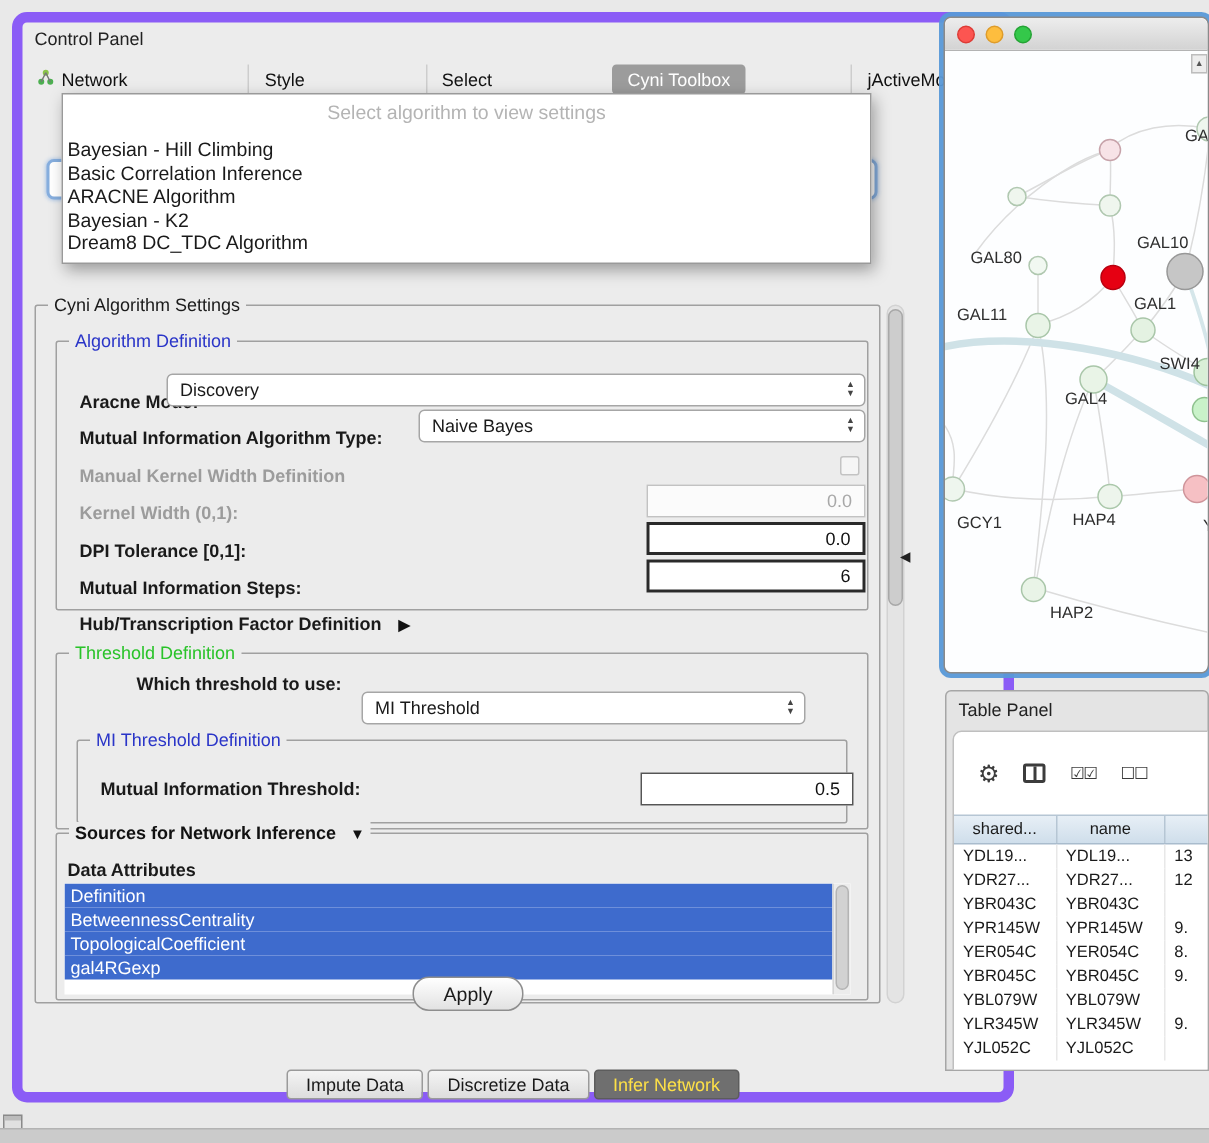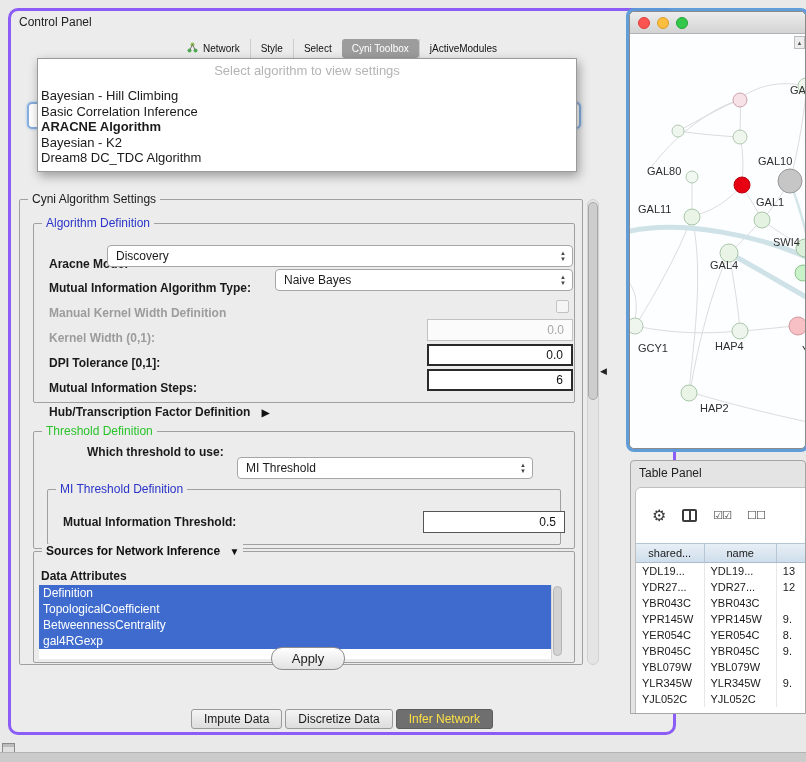--- a/index.html
+++ b/index.html
@@ -1,35 +1,35 @@
 <!DOCTYPE html>
 <html><head>
 <meta charset="utf-8">
 <style>
   *{box-sizing:border-box;margin:0;padding:0}
   html,body{width:806px;height:762px}
   body{position:relative;background:#e9e9e9;font-family:"Liberation Sans",sans-serif;color:#1a1a1a;overflow:hidden}
 
   
-  .cp{position:absolute;left:8px;top:8px;width:668px;height:727px;background:#ececec;border:3px solid #8b5cf6;border-radius:10px}
+  .cp{position:absolute;left:8px;top:8px;width:668px;height:727px;background:#ececec;border:7px solid #8b5cf6;border-radius:10px}
   .cp-titlebar{position:absolute;left:0;top:0;right:0;height:22px;display:flex;align-items:center;padding:0 8px}
   .cp-title{font-size:12px;color:#222}
   .cp-float{position:absolute;right:24px;top:7px;width:9px;height:9px;border:1px solid #6e6e6e;background:#f4f4f4}
   .cp-close{position:absolute;right:7px;top:3px;font-size:13px;font-weight:bold;color:#111}
-  .cp-tabs{position:absolute;top:28px;left:0;right:0;display:flex;justify-content:center;font-size:10px}
+  .cp-tabs{position:absolute;top:28px;left:0;right:0;display:flex;justify-content:space-between;font-size:12px}
   .cp-tab{padding:3px 10px;display:flex;align-items:center;gap:5px;color:#111;white-space:nowrap}
   .cp-tab + .cp-tab{border-left:1px solid #cdcdcd}
   .cp-tab.active{background:#9c9c9c;color:#fff;border-radius:3px;border-left:none}
 
   
   .combo-frag{position:absolute;left:16px;top:91px;width:554px;height:27px;background:#fff;border:2px solid #86aede;border-radius:5px;box-shadow:0 0 3px #9cbce4;z-index:20}
   .popup{position:absolute;left:26px;top:47px;width:540px;background:#fff;border:1px solid #9a9a9a;box-shadow:2px 4px 10px rgba(0,0,0,.35);z-index:40;padding:3px 0 5px 0}
   .popup .ph{color:#b4b4b4;font-size:13px;text-align:center;height:18px;line-height:18px;margin-bottom:8px}
   .algo-item{font-size:13px;line-height:15.5px;padding-left:3px;white-space:nowrap}
-  .algo-item.sel{font-weight:bold}
+  .algo-item.sel{font-weight:normal}
 
   
   .groupbox{position:absolute;border:1px solid #a0a0a0;border-radius:2px}
   .gtitle{position:absolute;top:-8px;left:8px;background:#ececec;padding:0 4px;font-size:12px;white-space:nowrap}
   .gtitle.blue{color:#2a35c8}
   .gtitle.green{color:#29c329}
   .gtitle.bold{font-weight:bold;color:#111}
 
   .lbl{position:absolute;font-size:12px;font-weight:bold;white-space:nowrap}
   .lbl.dis{color:#9c9c9c}
@@ -202,22 +202,22 @@
   <div class="groupbox" style="left:22px;top:540px;width:542px;height:112px">
     <span class="gtitle bold">
       <span>Sources for Network Inference</span>
       <span class="tri" style="margin-left:6px">▼</span>
     </span>
   </div>
   <span class="lbl" style="left:30px;top:558px">Data Attributes</span>
   <div class="attr-list">
     <div id="attr-items" class="attr-items">
         <div class="attr-item sel">Definition</div>
+        <div class="attr-item sel">BetweennessCentrality</div>
         <div class="attr-item sel">TopologicalCoefficient</div>
-        <div class="attr-item sel">BetweennessCentrality</div>
         <div class="attr-item sel">gal4RGexp</div>
       </div>
     <div class="attr-vscroll">
         <div class="attr-vthumb"></div>
       </div>
   </div>
 
   <div class="cp-scroll">
       <div class="cp-thumb"></div>
     </div>

